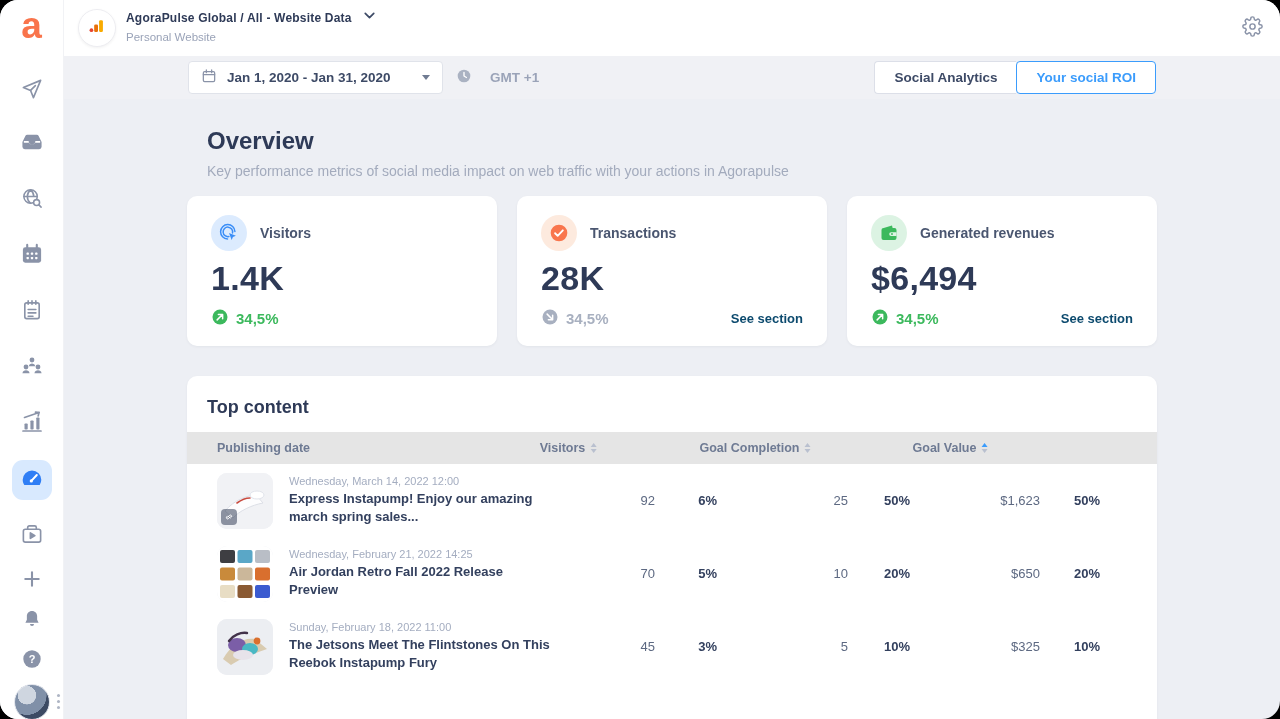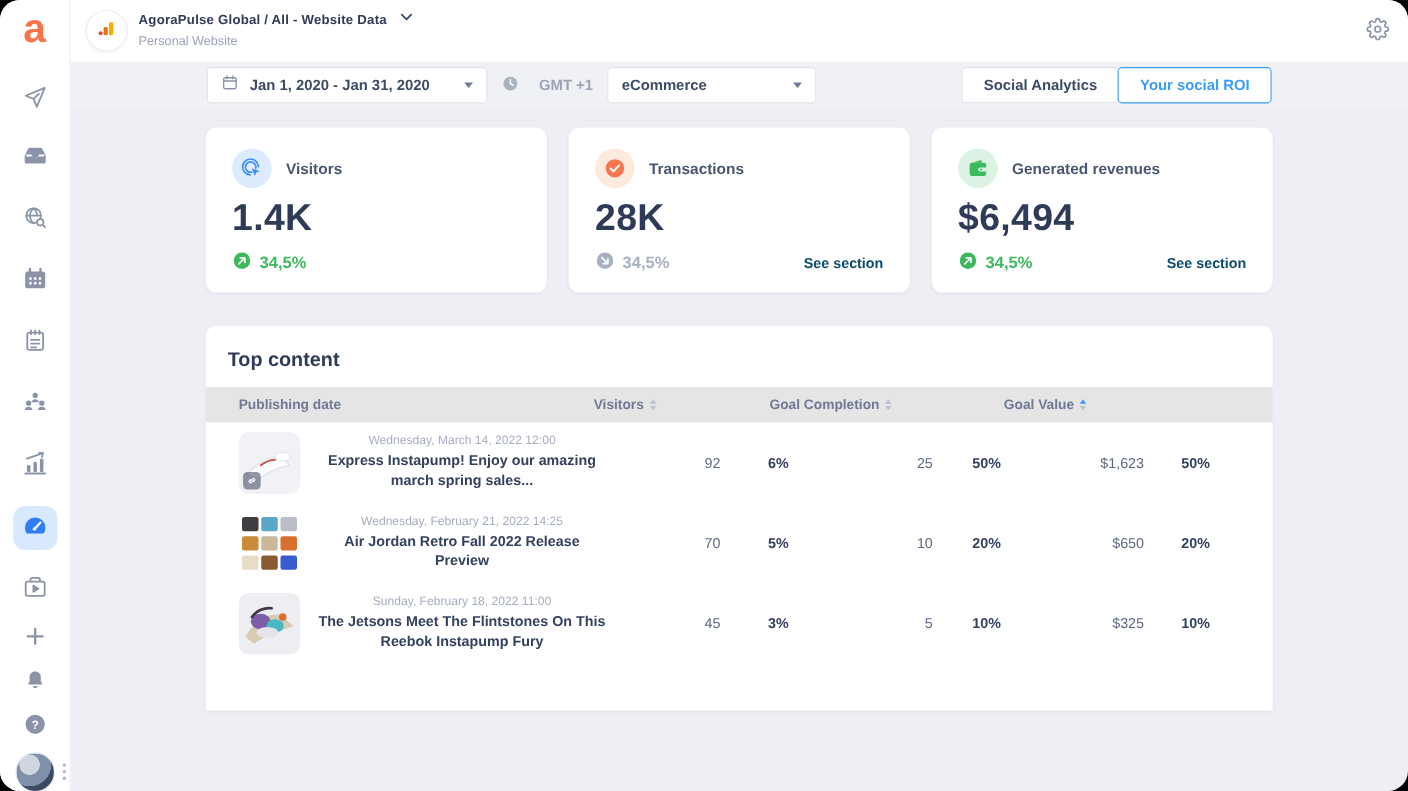--- a/index.html
+++ b/index.html
@@ -84,21 +84,21 @@
   .th-gc  { left:568px; transform:translateX(-50%); }
   .th-gv  { left:763px; transform:translateX(-50%); }
   .sort { display:inline-flex; flex-direction:column; }
   .tri { width:0; height:0; border-left:3.5px solid transparent; border-right:3.5px solid transparent; }
   .tri.up { border-bottom:4.5px solid #b9c0cf; margin-bottom:2px; }
   .tri.dn { border-top:4.5px solid #b9c0cf; }
   .sort.asc .tri.up { border-bottom-color:#3b9cfc; }
 
   .row { display:grid; grid-template-columns:368px 70px 62px 131px 62px 130px 60px;
          padding:0 57px 0 30px; height:73px; align-items:center; }
-  .cell-content { display:flex; align-items:center; gap:16px;text-align:center; }
+  .cell-content { display:flex; align-items:center; gap:16px; }
   .thumb { position:relative; width:56px; height:56px; border-radius:10px; overflow:hidden; flex:0 0 56px;
            background:#eef0f4; }
   .thumb svg { display:block; }
   .link-badge { position:absolute; left:4px; bottom:4px; width:16px; height:16px; border-radius:4px;
                 background:rgba(55,65,90,.55); display:flex; align-items:center; justify-content:center; }
   .post-text { max-width:262px; }
   .post-date { font-size:11px; color:#a4adc0; }
   .post-title { font-size:13px; font-weight:800; color:#33405e; line-height:1.35; margin-top:3px; }
   .num { font-size:13px; color:#5d6982; text-align:right; }
   .pct { font-size:13px; font-weight:800; color:#33405e; text-align:right; }
@@ -283,34 +283,34 @@
     <div class="gmt">
       <span>
         <svg width="16" height="16" viewBox="0 0 24 24">
             <circle cx="12" cy="12" r="9.5" fill="#aab2c2"></circle>
             <path d="M12 6.5V12l3.6 2.2" stroke="#fff" stroke-width="2" fill="none" stroke-linecap="round"></path>
           </svg>
       </span>
       <span>GMT +1</span>
     </div>
 
-    <div class="picker goal-box">
-      <span class="lbl">eCommerce</span>
-      <span class="caret"></span>
-    </div>
 
     <div class="seg">
       <button class="seg-btn inactive">Social Analytics</button>
       <button class="seg-btn active">Your social ROI</button>
     </div>
   </div>
 
   <main class="main">
     <div class="content">
 
+      <div class="section-head">
+        <div class="h1">Overview</div>
+        <div class="sub">Key performance metrics of social media impact on web traffic with your actions in Agorapulse</div>
+      </div>
 
       <div class="cards">
 
         <div class="card">
           <div class="card-head">
             <div class="icon-circle ic-blue">
               <svg width="20" height="20" viewBox="0 0 24 24" fill="none" stroke="currentColor" stroke-width="1.8" stroke-linecap="round">
                   <path d="M16.2 11.9A5.7 5.7 0 1 0 11.9 16.2"></path>
                   <path d="M19.1 10.2A8.6 8.6 0 1 0 10.2 19.1"></path>
                   <path d="M12 12l8.3 3.2-3.6 1.5-1.5 3.6z" fill="currentColor" stroke="none"></path>

